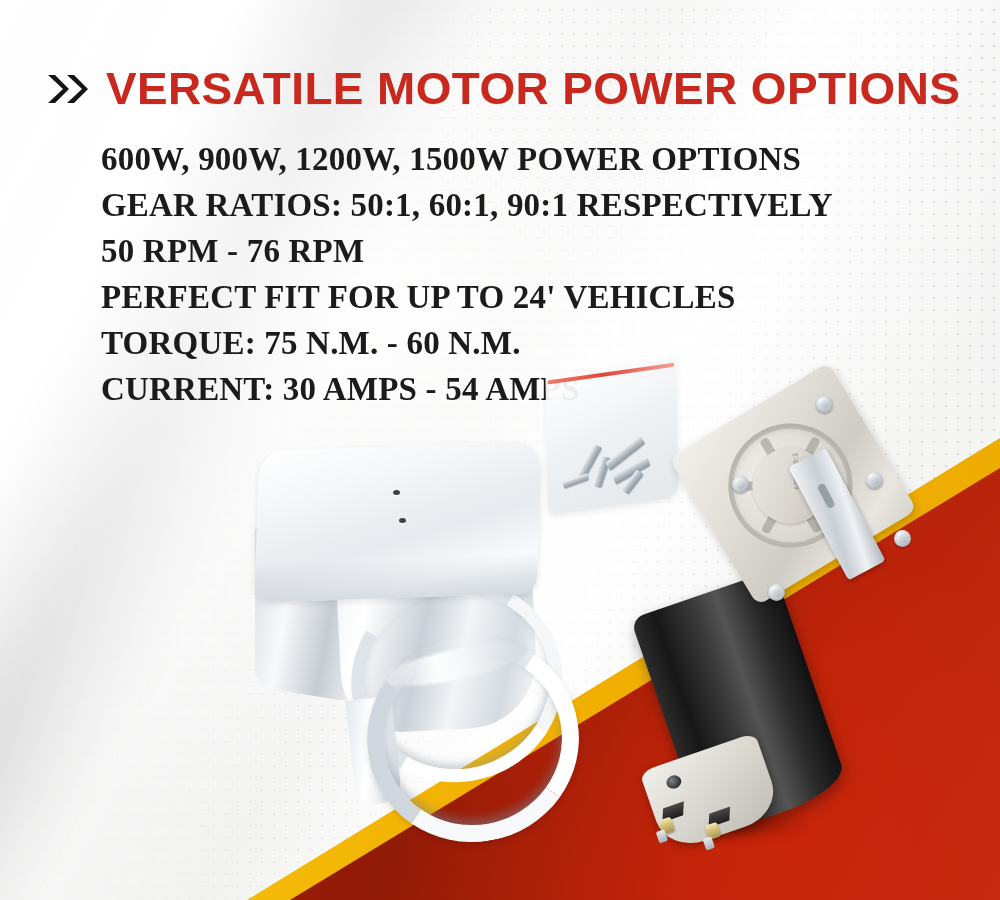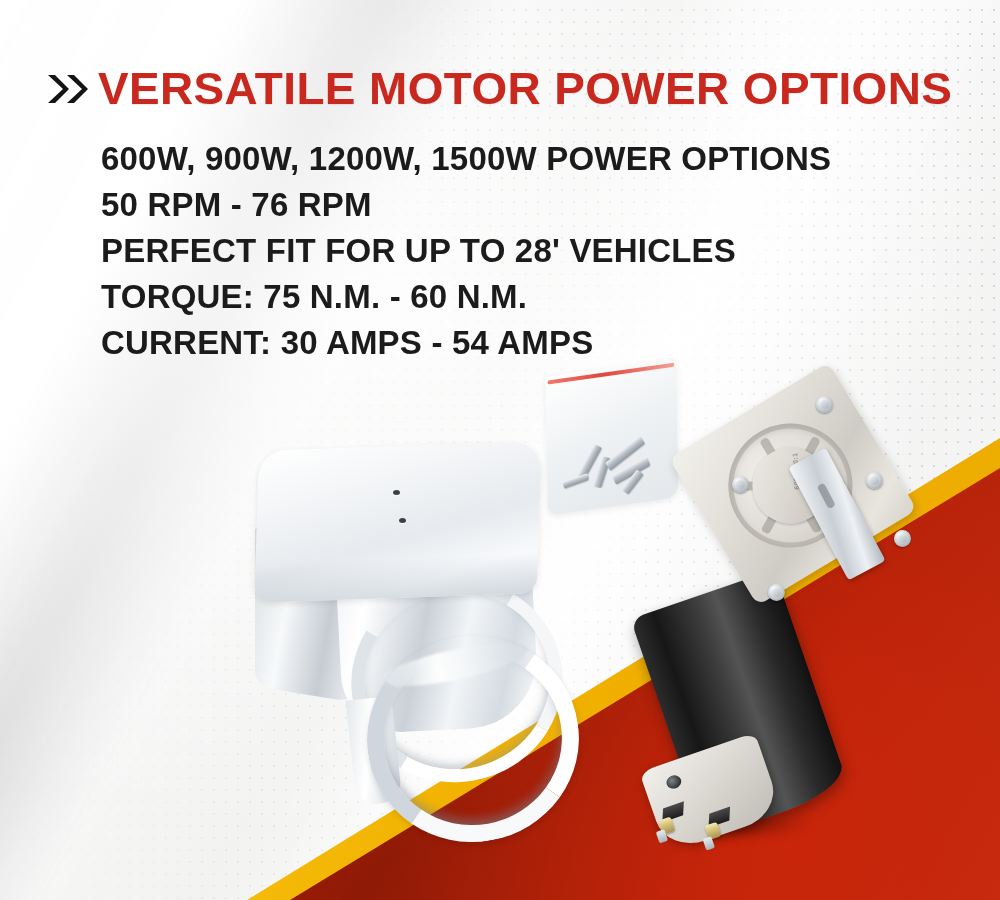--- a/index.html
+++ b/index.html
@@ -81,21 +81,21 @@
     clip-path: polygon(290px 900px, 1000px 468px, 1000px 900px);
   }
 
   
   .header {
     position: absolute;
     left: 46px;
     top: 66px;
     display: flex;
     align-items: center;
-    gap: 6px;
+    gap: 14px;
     text-align: right;
   }
   .chevrons {
     display: block;
     width: 46px;
     height: 34px;
     flex: 0 0 auto;
   }
   .headline {
     font-family: "Liberation Sans Narrow", "Liberation Sans", sans-serif;
@@ -111,21 +111,21 @@
   }
 
   
   .spec-list {
     position: absolute;
     left: 101px;
     top: 136px;
     width: 760px;
   }
   .spec-line {
-    font-family: Liberation Sans, sans-serif;
+    font-family: Liberation Serif, serif;
     font-size: 33px;
     font-weight: bold;
     color: #1b1b1b;
     line-height: 46px;
     letter-spacing: 0.2px;
     white-space: nowrap;
     transform: scaleX(1.0);
     transform-origin: left center;
   }
 
@@ -438,22 +438,23 @@
   <div class="header">
     <svg class="chevrons" viewBox="0 0 46 34">
       <path d="M2 3 L17 17 L2 31 L9 31 L23 17 L9 3 Z" fill="#141414"></path>
       <path d="M21 3 L36 17 L21 31 L28 31 L42 17 L28 3 Z" fill="#141414"></path>
     </svg>
     <div class="headline">VERSATILE MOTOR POWER OPTIONS</div>
   </div>
 
   <div class="spec-list">
     <div class="spec-line">600W, 900W, 1200W, 1500W POWER OPTIONS</div>
+    <div class="spec-line">GEAR RATIOS: 50:1, 60:1, 90:1 RESPECTIVELY</div>
     <div class="spec-line">50 RPM - 76 RPM</div>
-    <div class="spec-line">PERFECT FIT FOR UP TO 28' VEHICLES</div>
+    <div class="spec-line">PERFECT FIT FOR UP TO 24' VEHICLES</div>
     <div class="spec-line">TORQUE: 75 N.M. - 60 N.M.</div>
     <div class="spec-line">CURRENT: 30 AMPS - 54 AMPS</div>
   </div>
 
   <div class="products">
 
     <div class="cover-wrap">
       <div class="cover-left"></div>
       <div class="cover-body"></div>
       <div class="cover-ring r1"></div>

